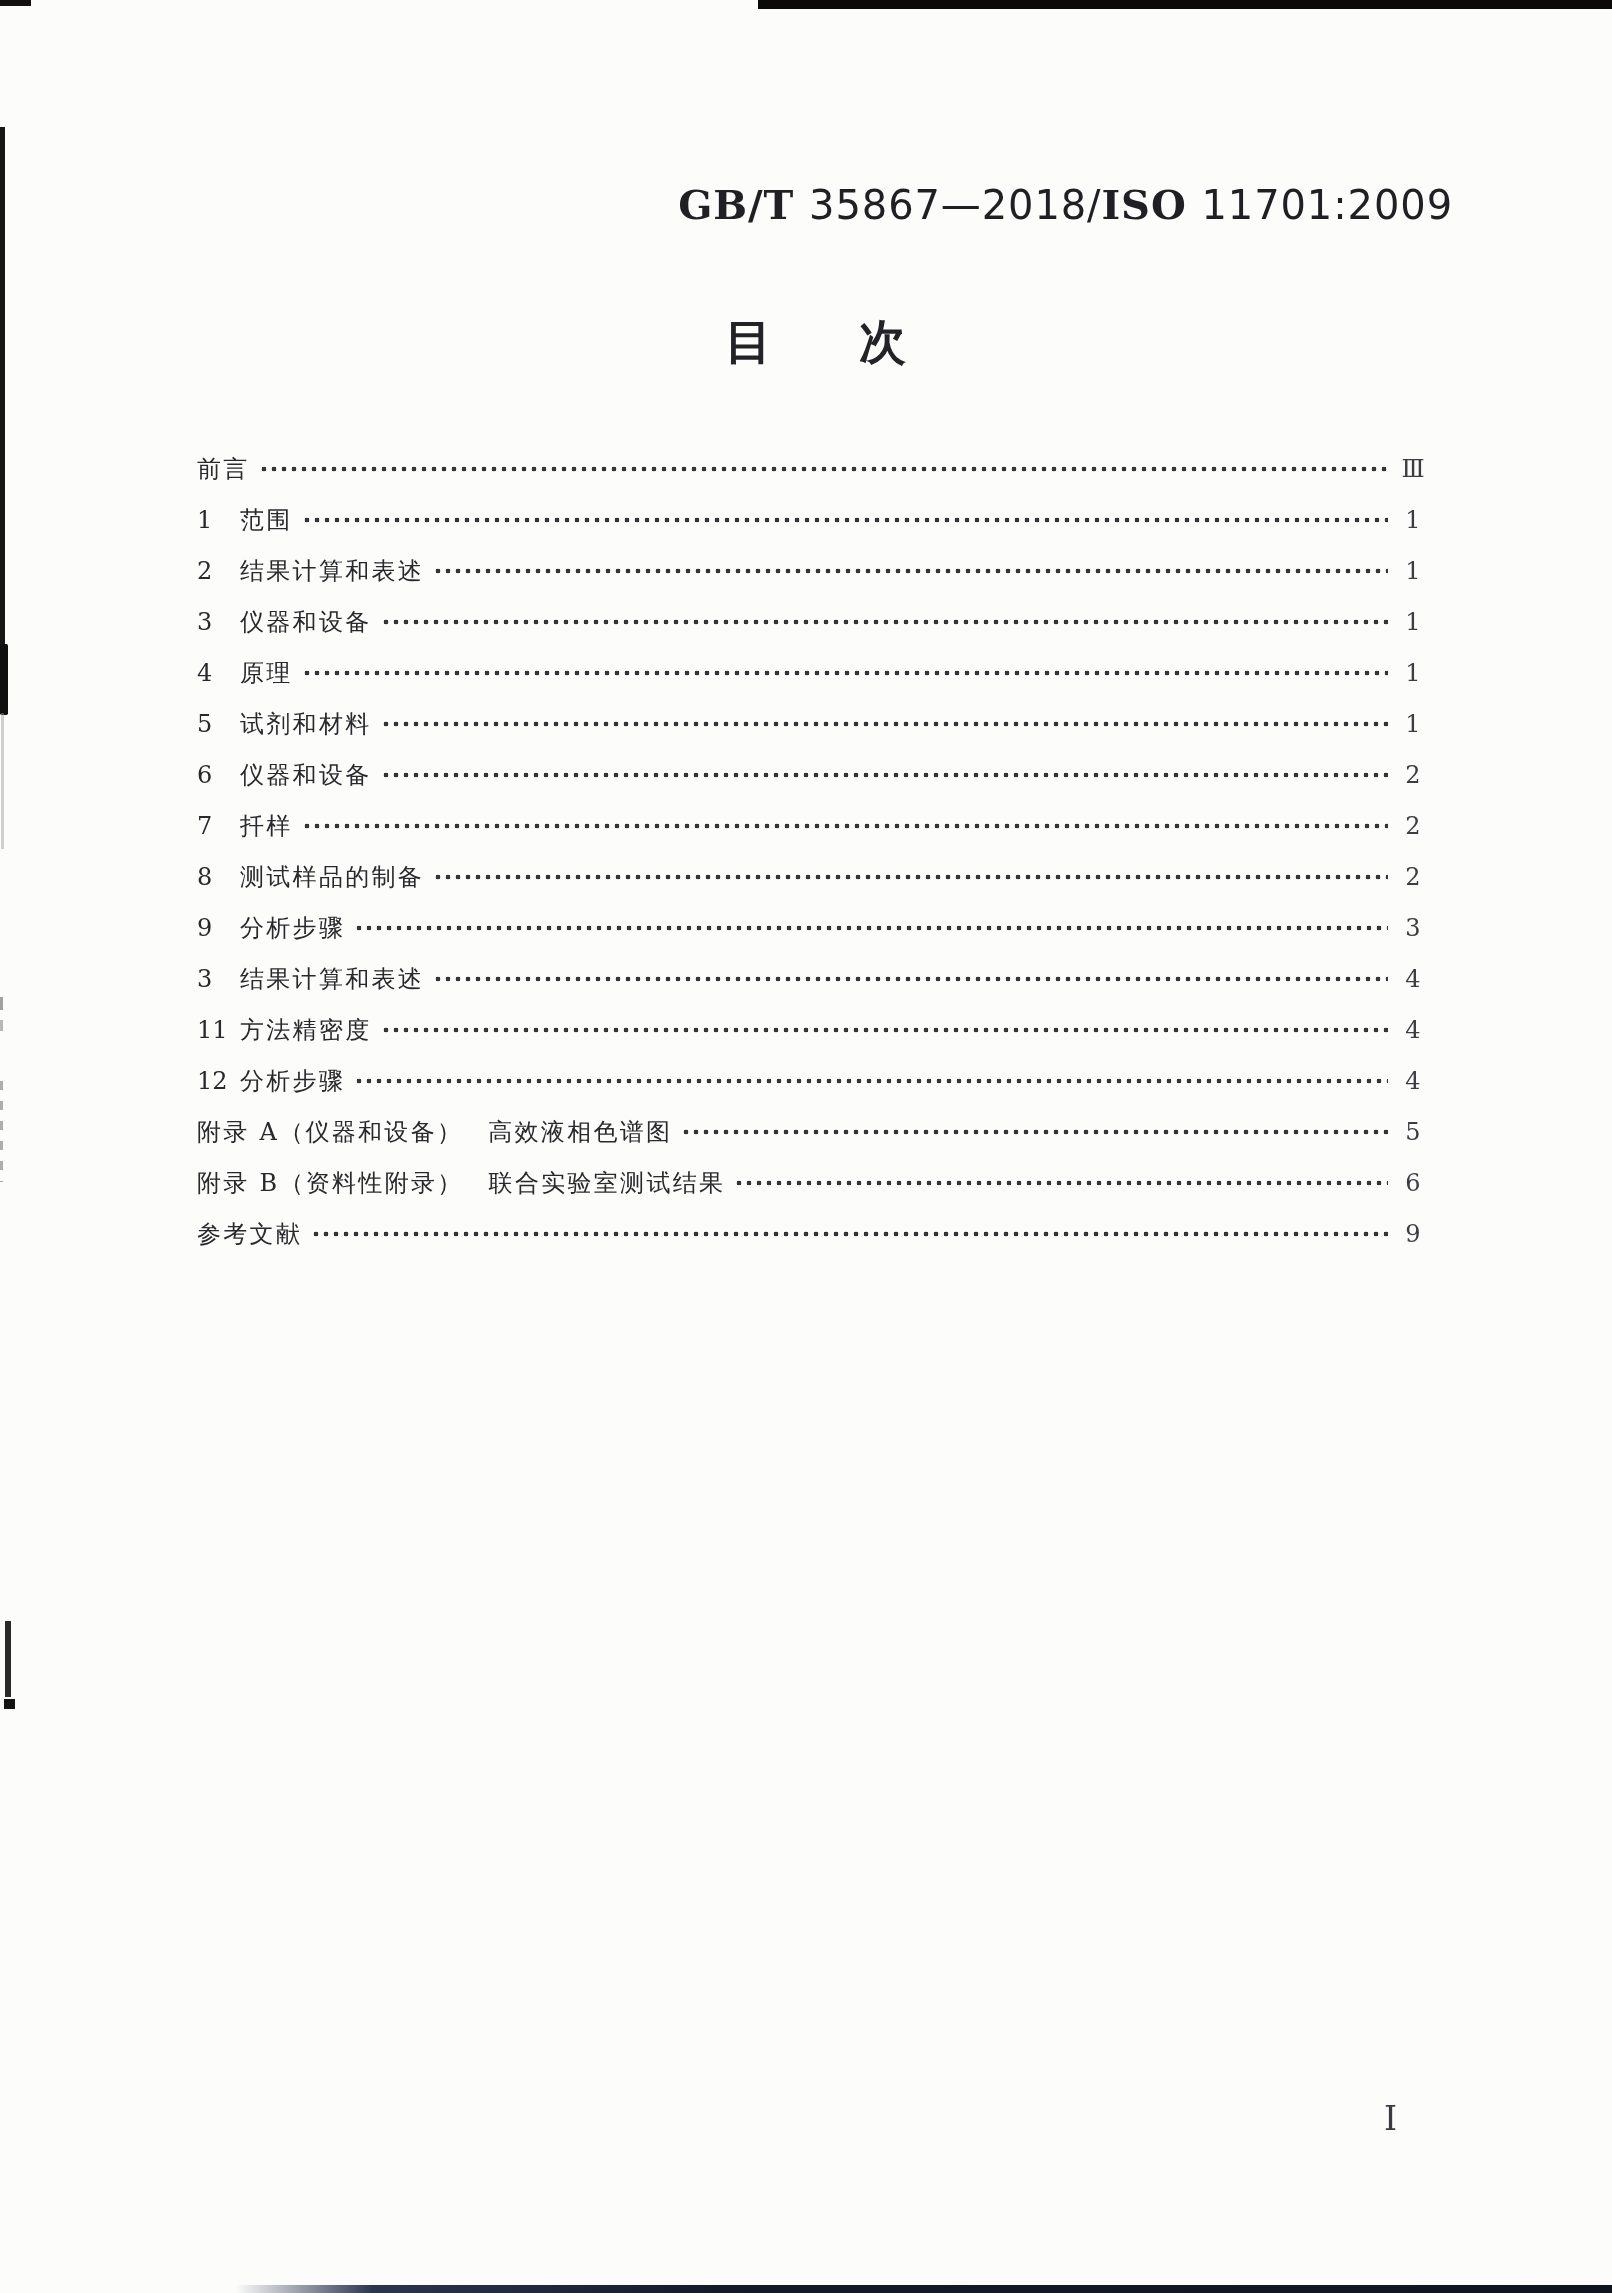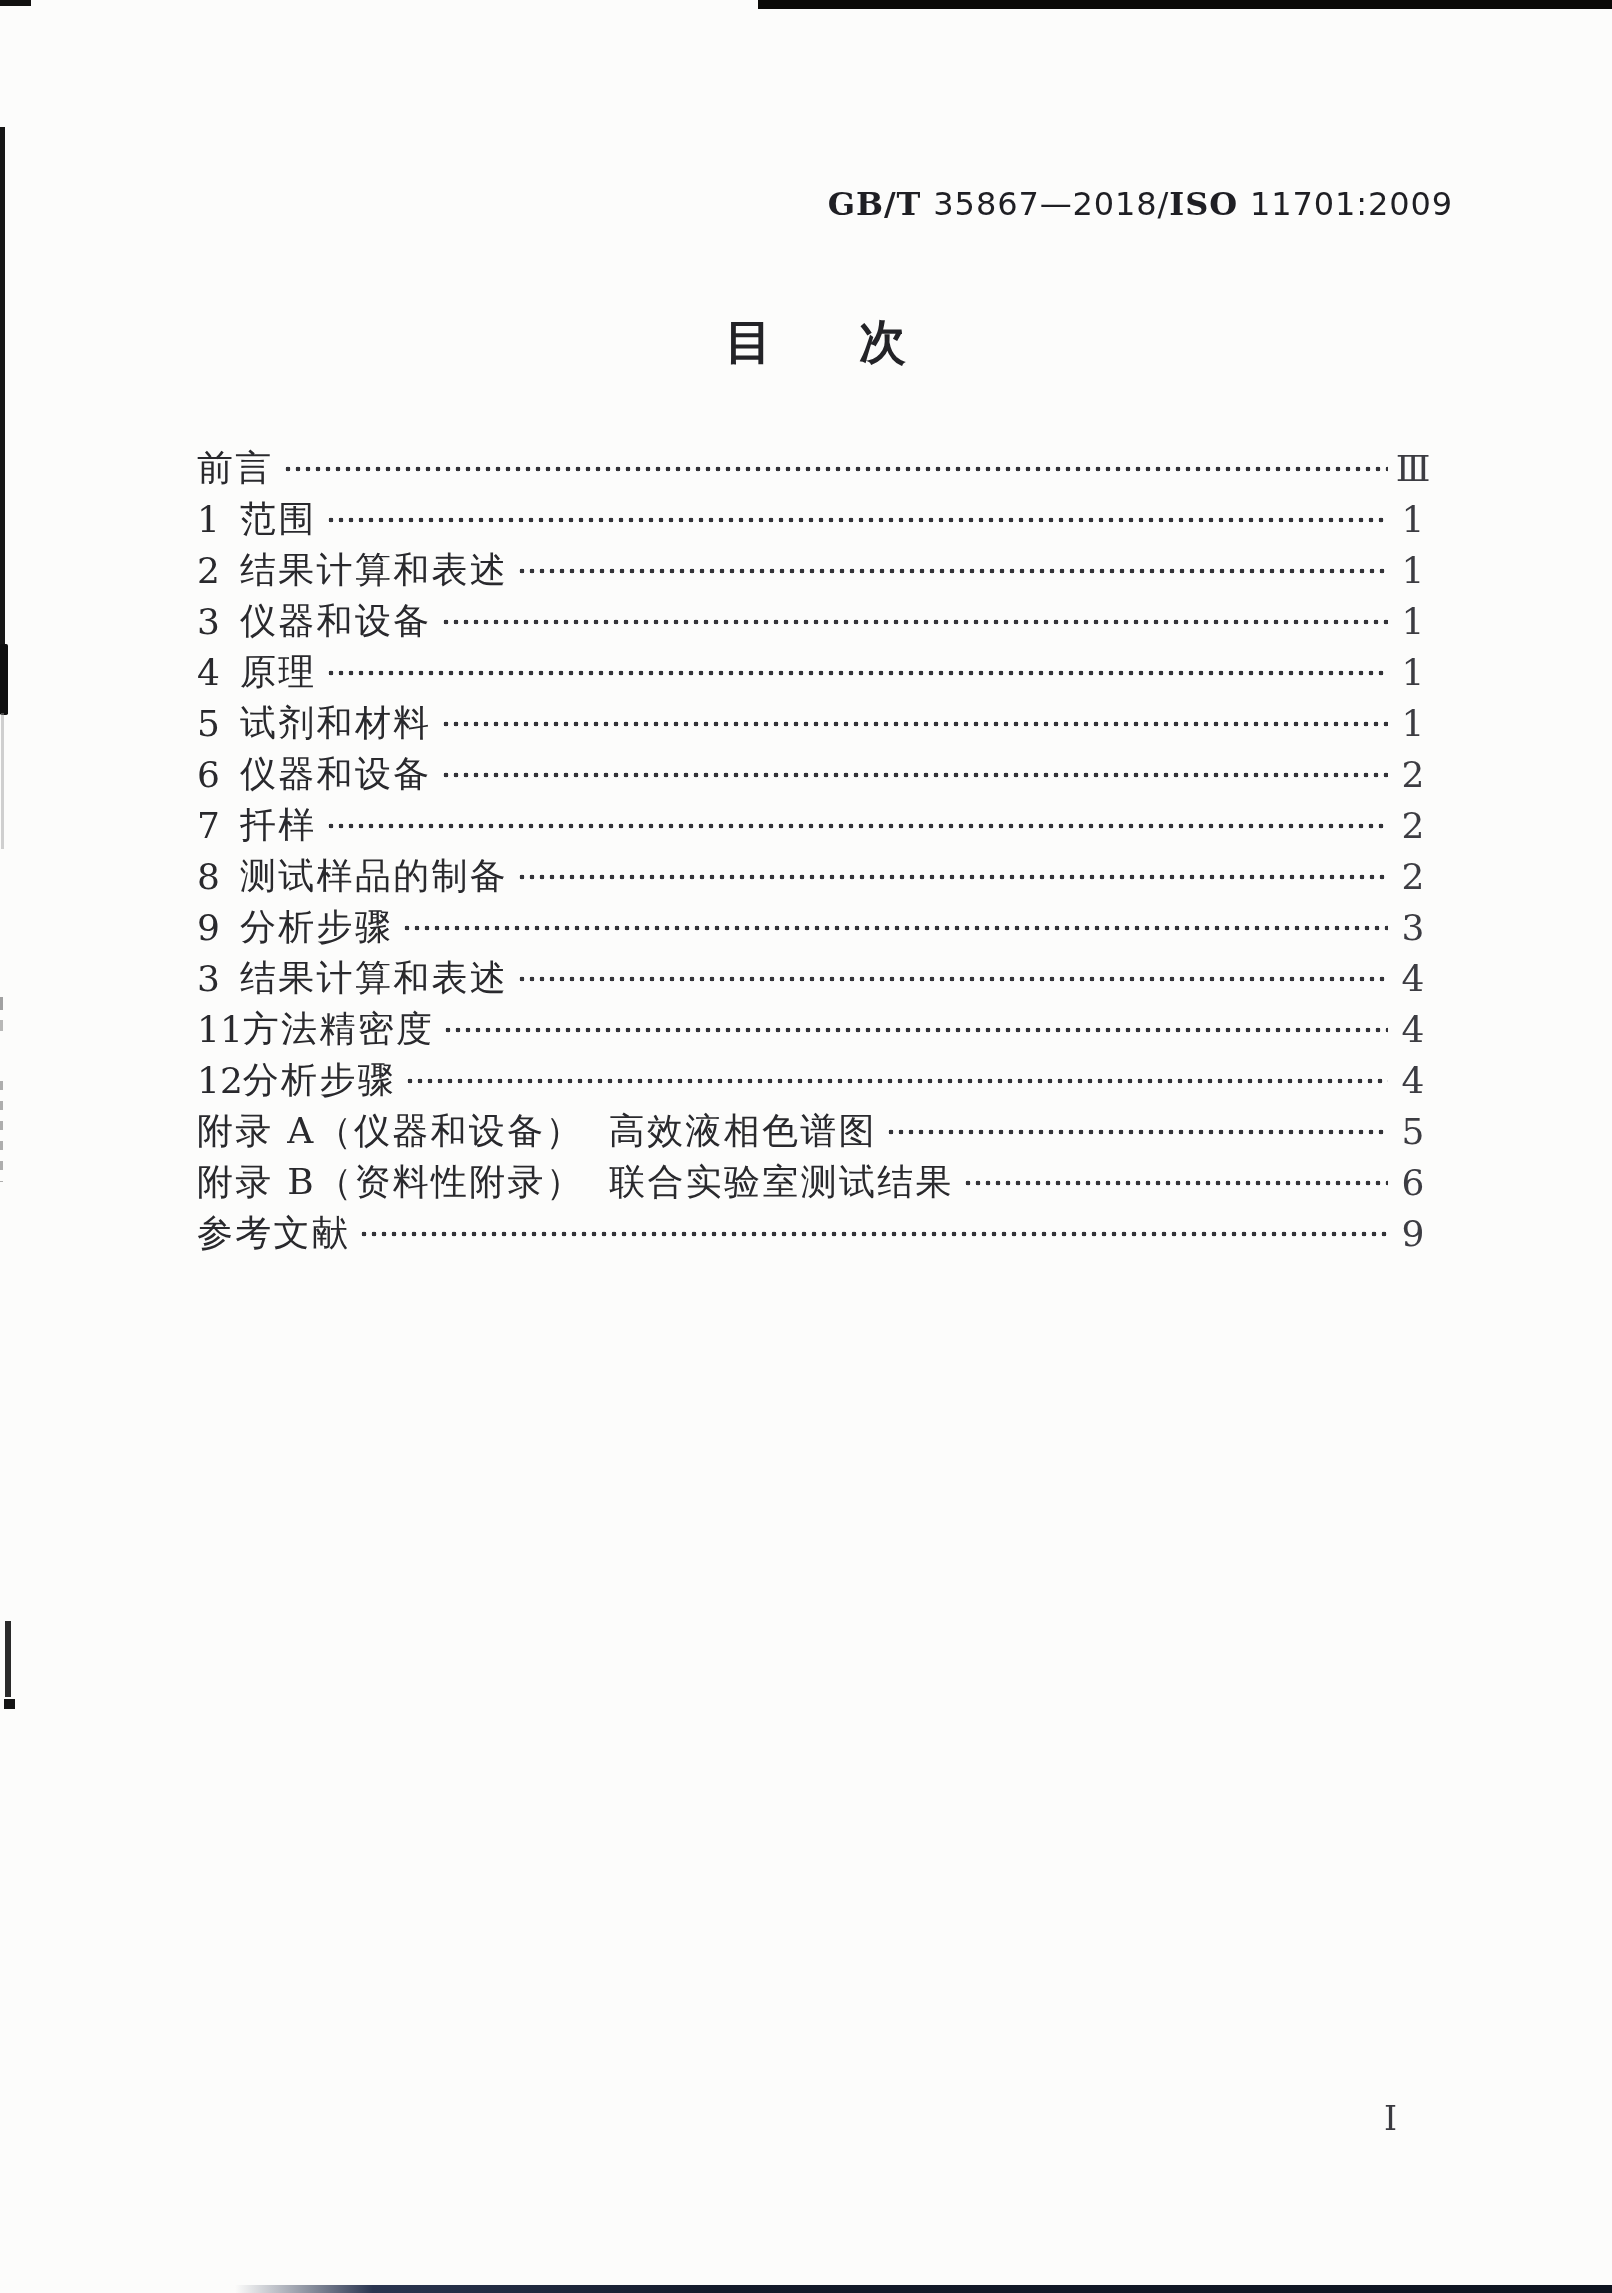--- a/index.html
+++ b/index.html
@@ -22,34 +22,34 @@
   .left-tick2{left:0;top:1020px;width:2.7px;height:11px;background:#8a8a8a;opacity:.6;}
   .left-dashes{left:0;top:1081px;width:2.7px;height:101px;opacity:.55;
     background:repeating-linear-gradient(180deg,#6e6e6e 0 9px,transparent 9px 20px);}
   .left-seg{left:5.4px;top:1621px;width:5.4px;height:76px;background:#2a2a2a;}
   .left-dot{left:3.6px;top:1699px;width:11px;height:10px;background:#141414;}
   .bottom-bar{bottom:0;left:235px;right:0;height:8.1px;
     background:linear-gradient(90deg,rgba(42,53,80,0) 0%,#44547а 0%,#2a3550 10%,#131a2a 35%,#0e1420 100%);
     background:linear-gradient(90deg,rgba(42,53,80,0) 0%,#2a3550 10%,#131a2a 35%,#0e1420 100%);}
 
   
-  .header{position:absolute;top:183px;right:159px;font-size:32px;line-height:43px;
+  .header{position:absolute;top:183px;right:159px;font-size:40px;line-height:43px;
     color:#1f1f24;letter-spacing:0.9px;white-space:nowrap;}
   .header .b{font-family:"DejaVu Serif","Liberation Serif",serif;font-weight:700;}
   .header .n{font-family:"DejaVu Sans","Liberation Sans",sans-serif;font-weight:400;}
 
   
   .doc-title{position:absolute;left:197px;width:1237px;top:315px;
     display:flex;justify-content:center;gap:87px;
     font-family:"DejaVu Sans","Liberation Sans",sans-serif;
     font-weight:700;font-size:47px;line-height:54px;color:#232327;}
 
   
   .toc{position:absolute;left:197px;top:443px;width:1237px;}
-  .row{display:flex;align-items:center;height:51px;font-size:36px;white-space:nowrap;}
+  .row{display:flex;align-items:center;height:51px;font-size:24px;white-space:nowrap;}
   .prefix{display:inline-block;min-width:43px;}
   .prefix:empty{display:none;}
   .label{letter-spacing:2.3px;}
   .label2{margin-left:25px;letter-spacing:2.3px;font-family:Liberation Mono, monospace;}
   .leader{flex:1;align-self:stretch;margin:0 3.6px 0 9px;
     background:radial-gradient(circle,var(--dot-color,#333338) 2.2px,rgba(0,0,0,0) 2.6px);
     background-size:10px 10px;background-position:left center;background-repeat:repeat-x;}
   .pagenum{min-width:42px;text-align:center;color:#3c3c42;}
 
   

